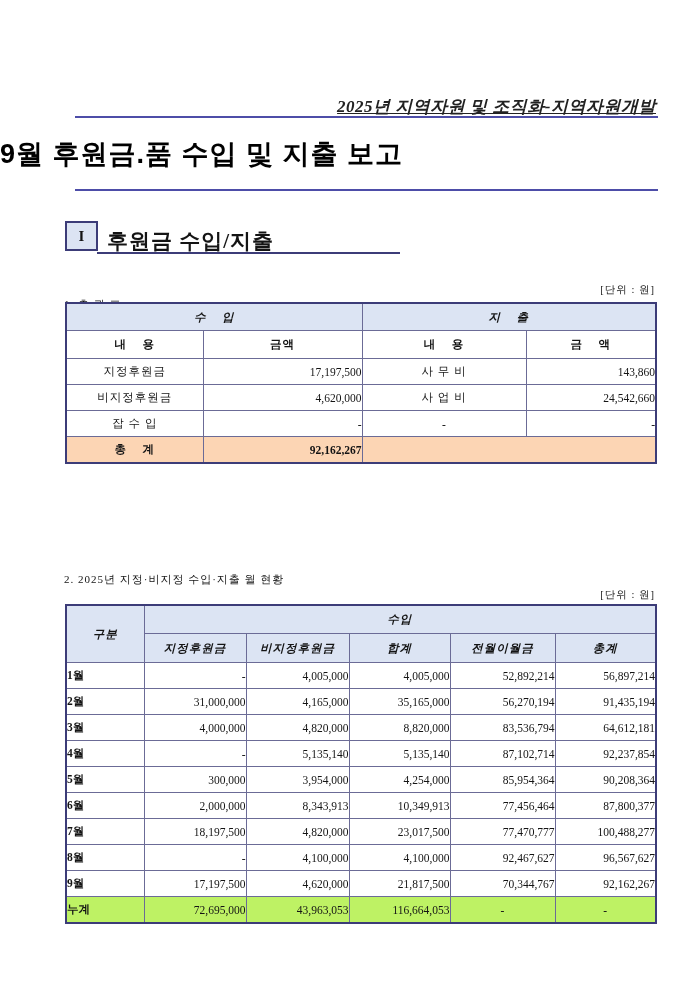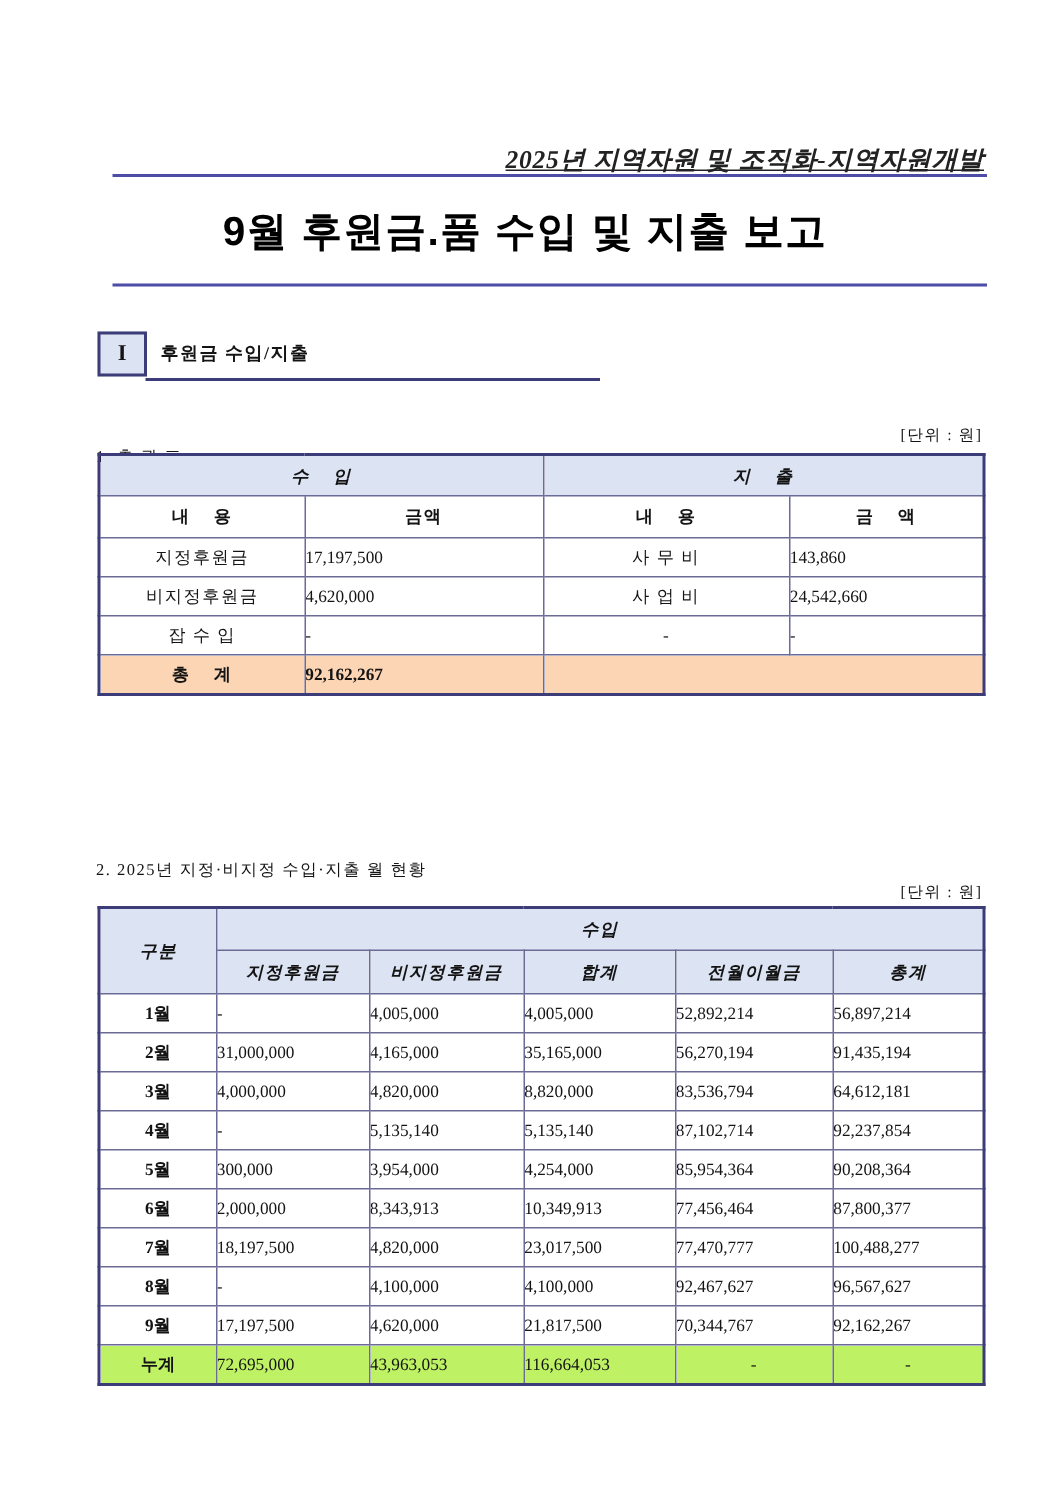--- a/index.html
+++ b/index.html
@@ -15,33 +15,33 @@
 
   
   .header-note {
     font-size:17px; font-style:italic; font-weight:bold;
     text-decoration:underline; letter-spacing:0.5px; color:#222;
   }
   .rule {
     border-top:2px solid #4d4da8; height:0;
   }
   .doc-title {
-    width:700px; text-align:center;
+    width:700px; 
     font-family:"Liberation Sans","DejaVu Sans",sans-serif;
     font-weight:800; font-size:27px; letter-spacing:1px; color:#000;
   }
 
   
   .sec-box {
     width:29px; height:26px;
     background:#dce4f3; border:2px solid #3c3c78;
     display:flex; align-items:center; justify-content:center;
     font-size:15px; font-weight:bold;
   }
-  .sec-title { font-size:12px; font-weight:bold; letter-spacing:1px; }
+  .sec-title { font-size:21px; font-weight:bold; letter-spacing:1px; }
   .sec-underline { border-top:2px solid #3c3c78; height:0; }
   .sub-title { font-size:11px; font-weight:normal; letter-spacing:1px;margin-top:36px; }
   .unit-label { font-size:10.5px; text-align:right; letter-spacing:1px; }
 
   
   table.doc-table {
     border-collapse:collapse; table-layout:fixed;
     width:590px; font-size:11.5px;
     border:2px solid #3c3c78;
   }
@@ -53,25 +53,25 @@
   tr.h26 td { height:26px; }
   tr.h27 td { height:27px; }
   tr.h28 td { height:28px; }
   td.hdr {
     background:#dce4f3; text-align:center; font-weight:bold;
     white-space:pre; letter-spacing:1px;font-style:italic;
   }
   td.thickb { border-bottom:2px solid #3c3c78; }
   td.subhdr { text-align:center; font-weight:bold; white-space:pre; letter-spacing:1px; }
   td.lbl { text-align:center; white-space:pre; letter-spacing:1px; }
-  td.num { padding-right:9px;margin-left:36px; }
+  td.num { text-align:right; padding-right:9px;margin-left:36px; }
   td.ctr { text-align:center; }
   tr.sumrow td { background:#fcd5b4; font-weight:bold; }
   tr.totalrow td { background:#bef264; }
-  td.mon { text-align:center; font-weight:bold; }
+  td.mon { font-weight:bold; }
 </style>
 </head>
 <body>
 
 <div class="abs header-note" style="top:95px; right:44px;">2025년 지역자원 및 조직화-지역자원개발</div>
 
 <div class="abs rule" style="top:116px; left:75px; width:583px;"></div>
 
 <div class="abs doc-title" style="top:136px; left:0;">9월 후원금.품 수입 및 지출 보고</div>
 

